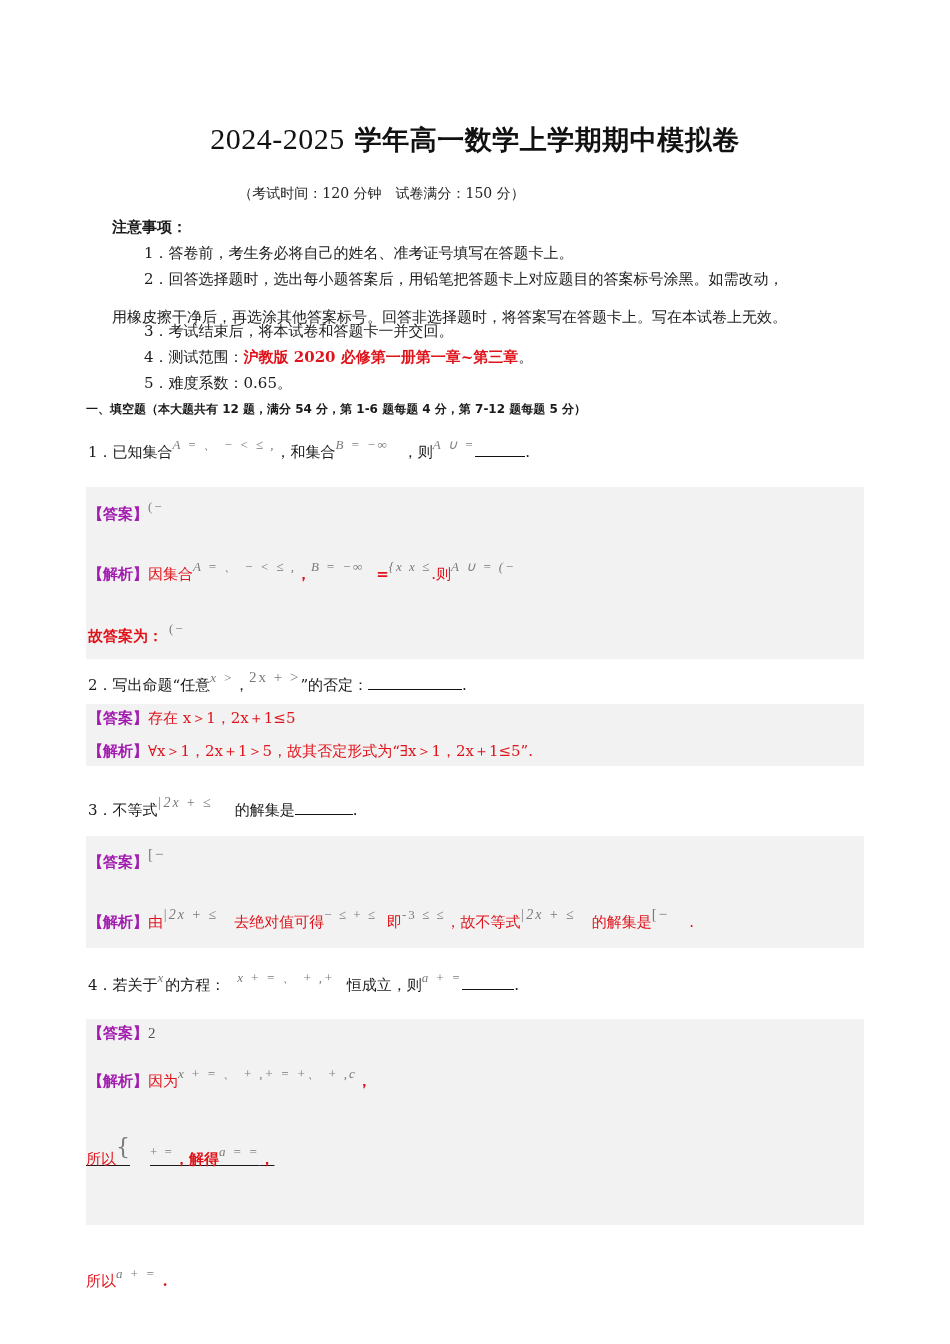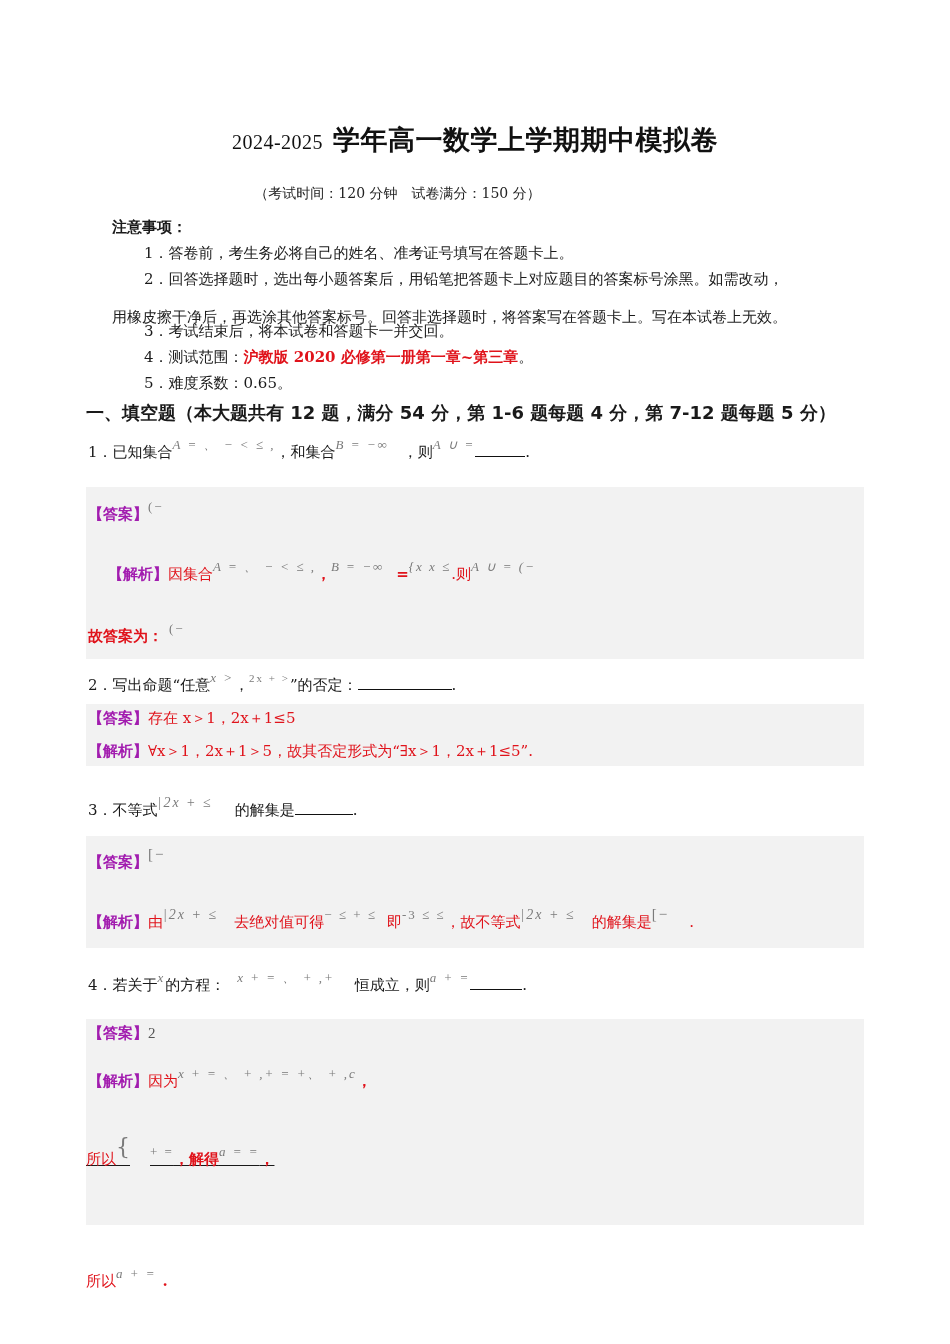--- a/index.html
+++ b/index.html
@@ -6,24 +6,24 @@
   body {
     width: 950px; height: 1344px; position: relative; overflow: hidden;
     font-family: "DejaVu Serif", "Liberation Serif", serif;
     color: #111;
   }
   .page-title {
     position: absolute; left: 0; width: 950px; top: 122px;
     text-align: center; font-size: 27px; font-weight: bold; letter-spacing: 0.5px;
     font-family: "DejaVu Sans", sans-serif; color: #111;
   }
-  .page-title .yr { font-family: "Liberation Serif", serif; font-weight: normal; font-size: 20px; }
+  .page-title .yr { font-family: "Liberation Serif", serif; font-weight: normal; font-size: 30px; }
   .subtitle {
     position: absolute; left: 0; width: 763px; top: 185px; text-align: center;
-    font-size: 14px; color: #222; margin-left: 16px;
+    font-size: 14px; color: #222;
   }
   .line { position: absolute; font-size: 15px; white-space: nowrap; color: #1a1a1a; }
   .bold { font-weight: bold; font-family: "DejaVu Sans", sans-serif; }
   .redb { color: #e0131b; font-weight: bold; }
   .box {
     position: absolute; left: 86px; width: 778px; background: #f2f2f2;
   }
   .tag { color: #a21caf; font-weight: bold; }
   .ans-text { color: #e0131b; }
   .math { color: #7a7a7a; font-family: "Liberation Serif", serif; font-style: italic; font-size: 13px; position: relative; top: -8px; letter-spacing: 2px; }
@@ -43,39 +43,39 @@
 <div class="line bold" style="left:112px; top:218px;">注意事项：</div>
 <div class="line" style="left:144px; top:244px;">1．答卷前，考生务必将自己的姓名、准考证号填写在答题卡上。</div>
 <div class="line" style="left:144px; top:270px;">2．回答选择题时，选出每小题答案后，用铅笔把答题卡上对应题目的答案标号涂黑。如需改动，</div>
 <div class="line" style="left:112px; top:308px;">用橡皮擦干净后，再选涂其他答案标号。回答非选择题时，将答案写在答题卡上。写在本试卷上无效。</div>
 <div class="line" style="left:144px; top:322px;">3．考试结束后，将本试卷和答题卡一并交回。</div>
 <div class="line" style="left:144px; top:348px;">
   <span>4．测试范围：</span><span class="redb">沪教版 2020 必修第一册第一章~第三章</span><span>。</span>
 </div>
 <div class="line" style="left:144px; top:374px;">5．难度系数：0.65。</div>
 
-<div class="line bold" style="left:86px; top:401px; font-size:18px;">一、填空题（本大题共有 12 题，满分 54 分，第 1-6 题每题 4 分，第 7-12 题每题 5 分）</div>
+<div class="line bold" style="left:86px; top:401px; font-size:12px;">一、填空题（本大题共有 12 题，满分 54 分，第 1-6 题每题 4 分，第 7-12 题每题 5 分）</div>
 
 <div class="line" style="left:88px; top:442px;text-align:center;">
   <span>1．已知集合</span><span class="math">A =  、 −  &lt;  ≤  ,</span><span>，和集合</span><span class="math">B =  −∞</span><span style="margin-left:14px;">，则</span><span class="math">A ∪   =</span><span class="blank" style="width:50px;"></span>.
 </div>
 
 <div class="box" style="top:487px; height:172px;"></div>
 <div class="line" style="left:88px; top:505px;">
   <span class="tag">【答案】</span><span class="math-n">(−</span>
 </div>
-<div class="line" style="left:88px; top:565px;margin-left:20px;">
+<div class="line" style="left:88px; top:565px;">
   <span class="tag">【解析】</span><span class="ans-text">因集合</span><span class="math">A =  、 −  &lt;  ≤  ,</span><span class="redb">，</span><span class="math">B =  −∞</span><span class="redb" style="margin-left:12px;">=</span><span class="math">{x x ≤</span><span class="ans-text">.则</span><span class="math">A ∪   = (−</span>
 </div>
 <div class="line" style="left:88px; top:627px;">
   <span class="redb">故答案为：</span><span class="math-n" style="margin-left:6px;">(−</span>
 </div>
 
 <div class="line" style="left:88px; top:675px;">
-  <span>2．写出命题“任意</span><span class="math">x &gt;</span><span>，</span><span class="math-n" style="font-size:11px;">2x +  &gt;</span><span>”的否定：</span><span class="blank" style="width:94px;"></span>.
+  <span>2．写出命题“任意</span><span class="math">x &gt;</span><span>，</span><span class="math-n" style="font-size:15px;">2x +  &gt;</span><span>”的否定：</span><span class="blank" style="width:94px;"></span>.
 </div>
 <div class="box" style="top:704px; height:62px;"></div>
 <div class="line" style="left:88px; top:709px;">
   <span class="tag">【答案】</span><span class="ans-text">存在 x＞1，2x＋1≤5</span>
 </div>
 <div class="line" style="left:88px; top:742px;">
   <span class="tag">【解析】</span><span class="ans-text">∀x＞1，2x＋1＞5，故其否定形式为“∃x＞1，2x＋1≤5”.</span>
 </div>
 
 <div class="line" style="left:88px; top:792px;margin-top:8px;">
@@ -83,21 +83,21 @@
 </div>
 <div class="box" style="top:836px; height:112px;"></div>
 <div class="line" style="left:88px; top:853px;">
   <span class="tag">【答案】</span><span class="math-n" style="font-size:15px;">[−</span>
 </div>
 <div class="line" style="left:88px; top:913px;">
   <span class="tag">【解析】</span><span class="ans-text">由</span><span class="math" style="font-size:14px;">|2x +  ≤</span><span class="ans-text" style="margin-left:16px;">去绝对值可得</span><span class="math-n">−  ≤    +  ≤</span><span class="ans-text" style="margin-left:10px;">即</span><span class="math-n">-3 ≤  ≤</span><span class="ans-text">，故不等式</span><span class="math" style="font-size:14px;">|2x +  ≤</span><span class="ans-text" style="margin-left:16px;">的解集是</span><span class="math-n" style="font-size:15px;">[−</span><span class="ans-text" style="margin-left:20px;">.</span>
 </div>
 
 <div class="line" style="left:88px; top:975px;">
-  <span>4．若关于</span><span class="math">x</span><span>的方程：</span><span class="math" style="margin-left:12px;">x  +    =   、  +   ,+</span><span style="margin-left:20px;">恒成立，则</span><span class="math">a +   =</span><span class="blank" style="width:52px;"></span>.
+  <span>4．若关于</span><span class="math">x</span><span>的方程：</span><span class="math" style="margin-left:12px;">x  +    =   、  +   ,+</span><span style="margin-left:12px;">恒成立，则</span><span class="math">a +   =</span><span class="blank" style="width:52px;"></span>.
 </div>
 <div class="box" style="top:1019px; height:206px;"></div>
 <div class="line" style="left:88px; top:1024px;">
   <span class="tag">【答案】</span><span style="color:#555; font-family:'Liberation Serif',serif;">2</span>
 </div>
 <div class="line" style="left:88px; top:1072px;">
   <span class="tag">【解析】</span><span class="ans-text">因为</span><span class="math">x  +    =   、  +   ,+    =     +、   +  ,c</span><span class="redb">，</span>
 </div>
 <div class="line" style="left:86px; top:1144px;text-decoration:underline;">
   <span class="ans-text">所以</span><span class="brace">{</span><span class="math-n" style="margin-left:20px;">+   =</span><span class="redb">，解得</span><span class="math">a =    =</span><span class="redb">，</span>

